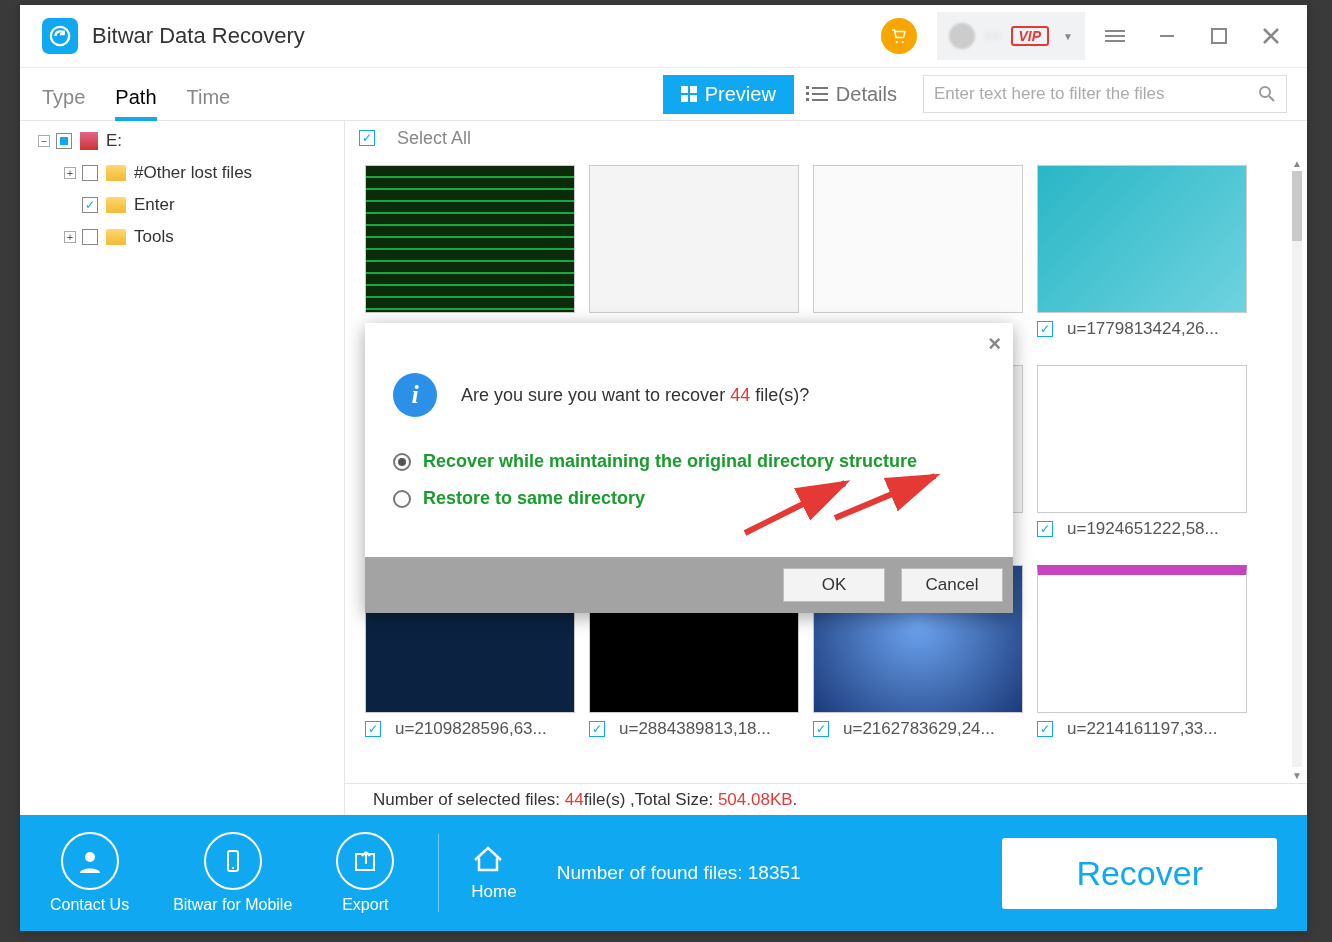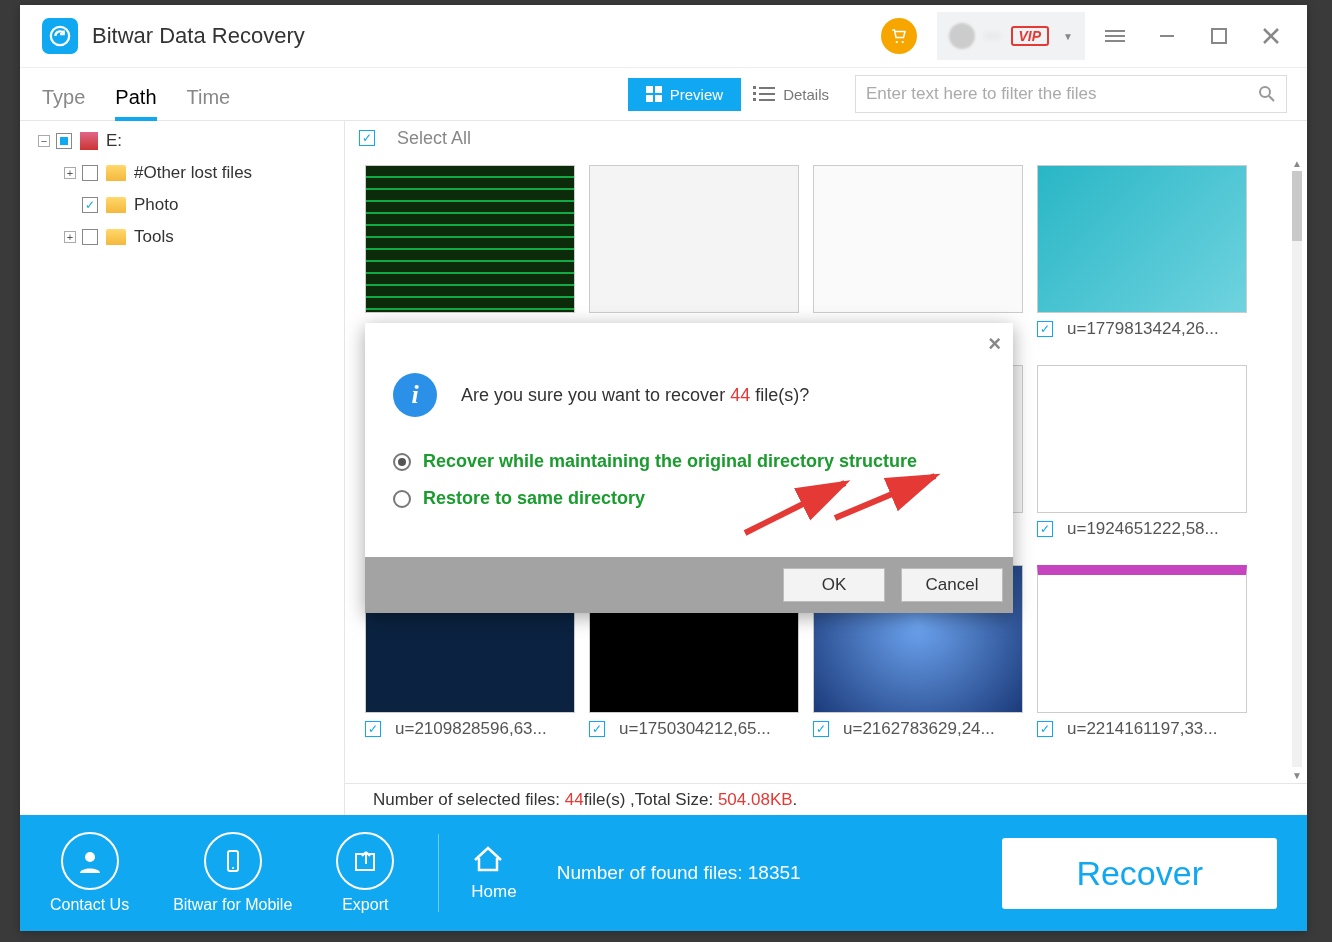--- a/index.html
+++ b/index.html
@@ -22,29 +22,29 @@
 .win-btn { width:44px; height:44px; display:flex;align-items:center;justify-content:center; color:#888; cursor:pointer; font-size:18px; margin-left:8px; }
 .hamburger span { display:block; width:20px; height:2px; background:#888; margin:3px 0; }
 
 
 .toolbar { height: 53px; display:flex; align-items:flex-end; padding: 0 20px 0 22px; border-bottom:1px solid #e6e6e6; gap:8px; }
 .tabs { display:flex; gap:30px; font-size:20px; color:#888; }
 .tab { padding-bottom:8px; cursor:pointer; }
 .tab.active { color:#000000; border-bottom:4px solid #10a8f0; font-weight:500; margin-bottom:-1px; }
 .toolbar-spacer { flex:1; }
 .view-toggle { display:flex; align-self:center; }
-.view-btn { display:flex; align-items:center; gap:8px; padding:8px 18px; font-size:15px; cursor:pointer; }
+.view-btn { display:flex; align-items:center; gap:8px; padding:8px 18px; font-size:20px; cursor:pointer; }
 .view-btn.preview { background:#10a8f0; color:#fff; }
 .view-btn.details { color:#777; }
 .grid-ico { width:16px;height:16px; display:grid; grid-template-columns:1fr 1fr; grid-template-rows:1fr 1fr; gap:2px; }
 .grid-ico i { background:#fff; }
 .list-ico { width:16px;height:14px; display:flex; flex-direction:column; justify-content:space-between; }
 .list-ico i { height:2px; background:#777; position:relative; }
 .list-ico i::before { content:""; position:absolute; left:-6px; width:3px; height:3px; background:#777; top:-1px; }
-.filter-box { align-self:center; width:432px; height:38px; border:1px solid #ddd; display:flex; align-items:center; padding:0 10px; color:#aaa; font-size:17px; }
+.filter-box { align-self:center; width:364px; height:38px; border:1px solid #ddd; display:flex; align-items:center; padding:0 10px; color:#aaa; font-size:17px; }
 .filter-box .ph { flex:1; }
 
 
 .body { flex:1; display:flex; min-height:0; }
 .sidebar { width:325px; border-right:1px solid #e6e6e6; padding-top:4px; font-size:17px; color:#333; overflow:auto; }
 .tree-row { display:flex; align-items:center; height:32px; cursor:pointer; }
 .tw0 { padding-left:18px; } .tw1 { padding-left:44px; }
 .twist { width:12px; height:12px; border:1px solid #aaa; display:flex;align-items:center;justify-content:center; color:#555; font-size:11px; line-height:1; margin-right:6px; }
 .twist.none { border:none; }
 .chk { width:16px; height:16px; border:1px solid #888; margin-right:8px; display:flex;align-items:center;justify-content:center; color:#10a8f0; font-size:12px; }
@@ -202,21 +202,21 @@
       <div class="tree-row tw1">
         <span class="twist">+</span>
         <span class="chk"></span>
         <span class="folder-ico"></span>
         <span>#Other lost files</span>
       </div>
       <div class="tree-row tw1">
         <span class="twist none"></span>
         <span class="chk">✓</span>
         <span class="folder-ico"></span>
-        <span>Photo</span>
+        <span>Enter</span>
       </div>
       <div class="tree-row tw1">
         <span class="twist">+</span>
         <span class="chk"></span>
         <span class="folder-ico"></span>
         <span>Tools</span>
       </div>
     </div>
 
     <div class="content">
@@ -265,21 +265,21 @@
             <div class="thumb-img th-f"></div>
             <div class="thumb-cap">
                 <span class="chk">✓</span>
                 <span>u=2109828596,63...</span>
               </div>
           </div>
           <div class="thumb">
             <div class="thumb-img th-g"></div>
             <div class="thumb-cap">
                 <span class="chk">✓</span>
-                <span>u=1750304212,65...</span>
+                <span>u=2884389813,18...</span>
               </div>
           </div>
           <div class="thumb">
             <div class="thumb-img th-h"></div>
             <div class="thumb-cap">
                 <span class="chk">✓</span>
                 <span>u=2162783629,24...</span>
               </div>
           </div>
           <div class="thumb">

